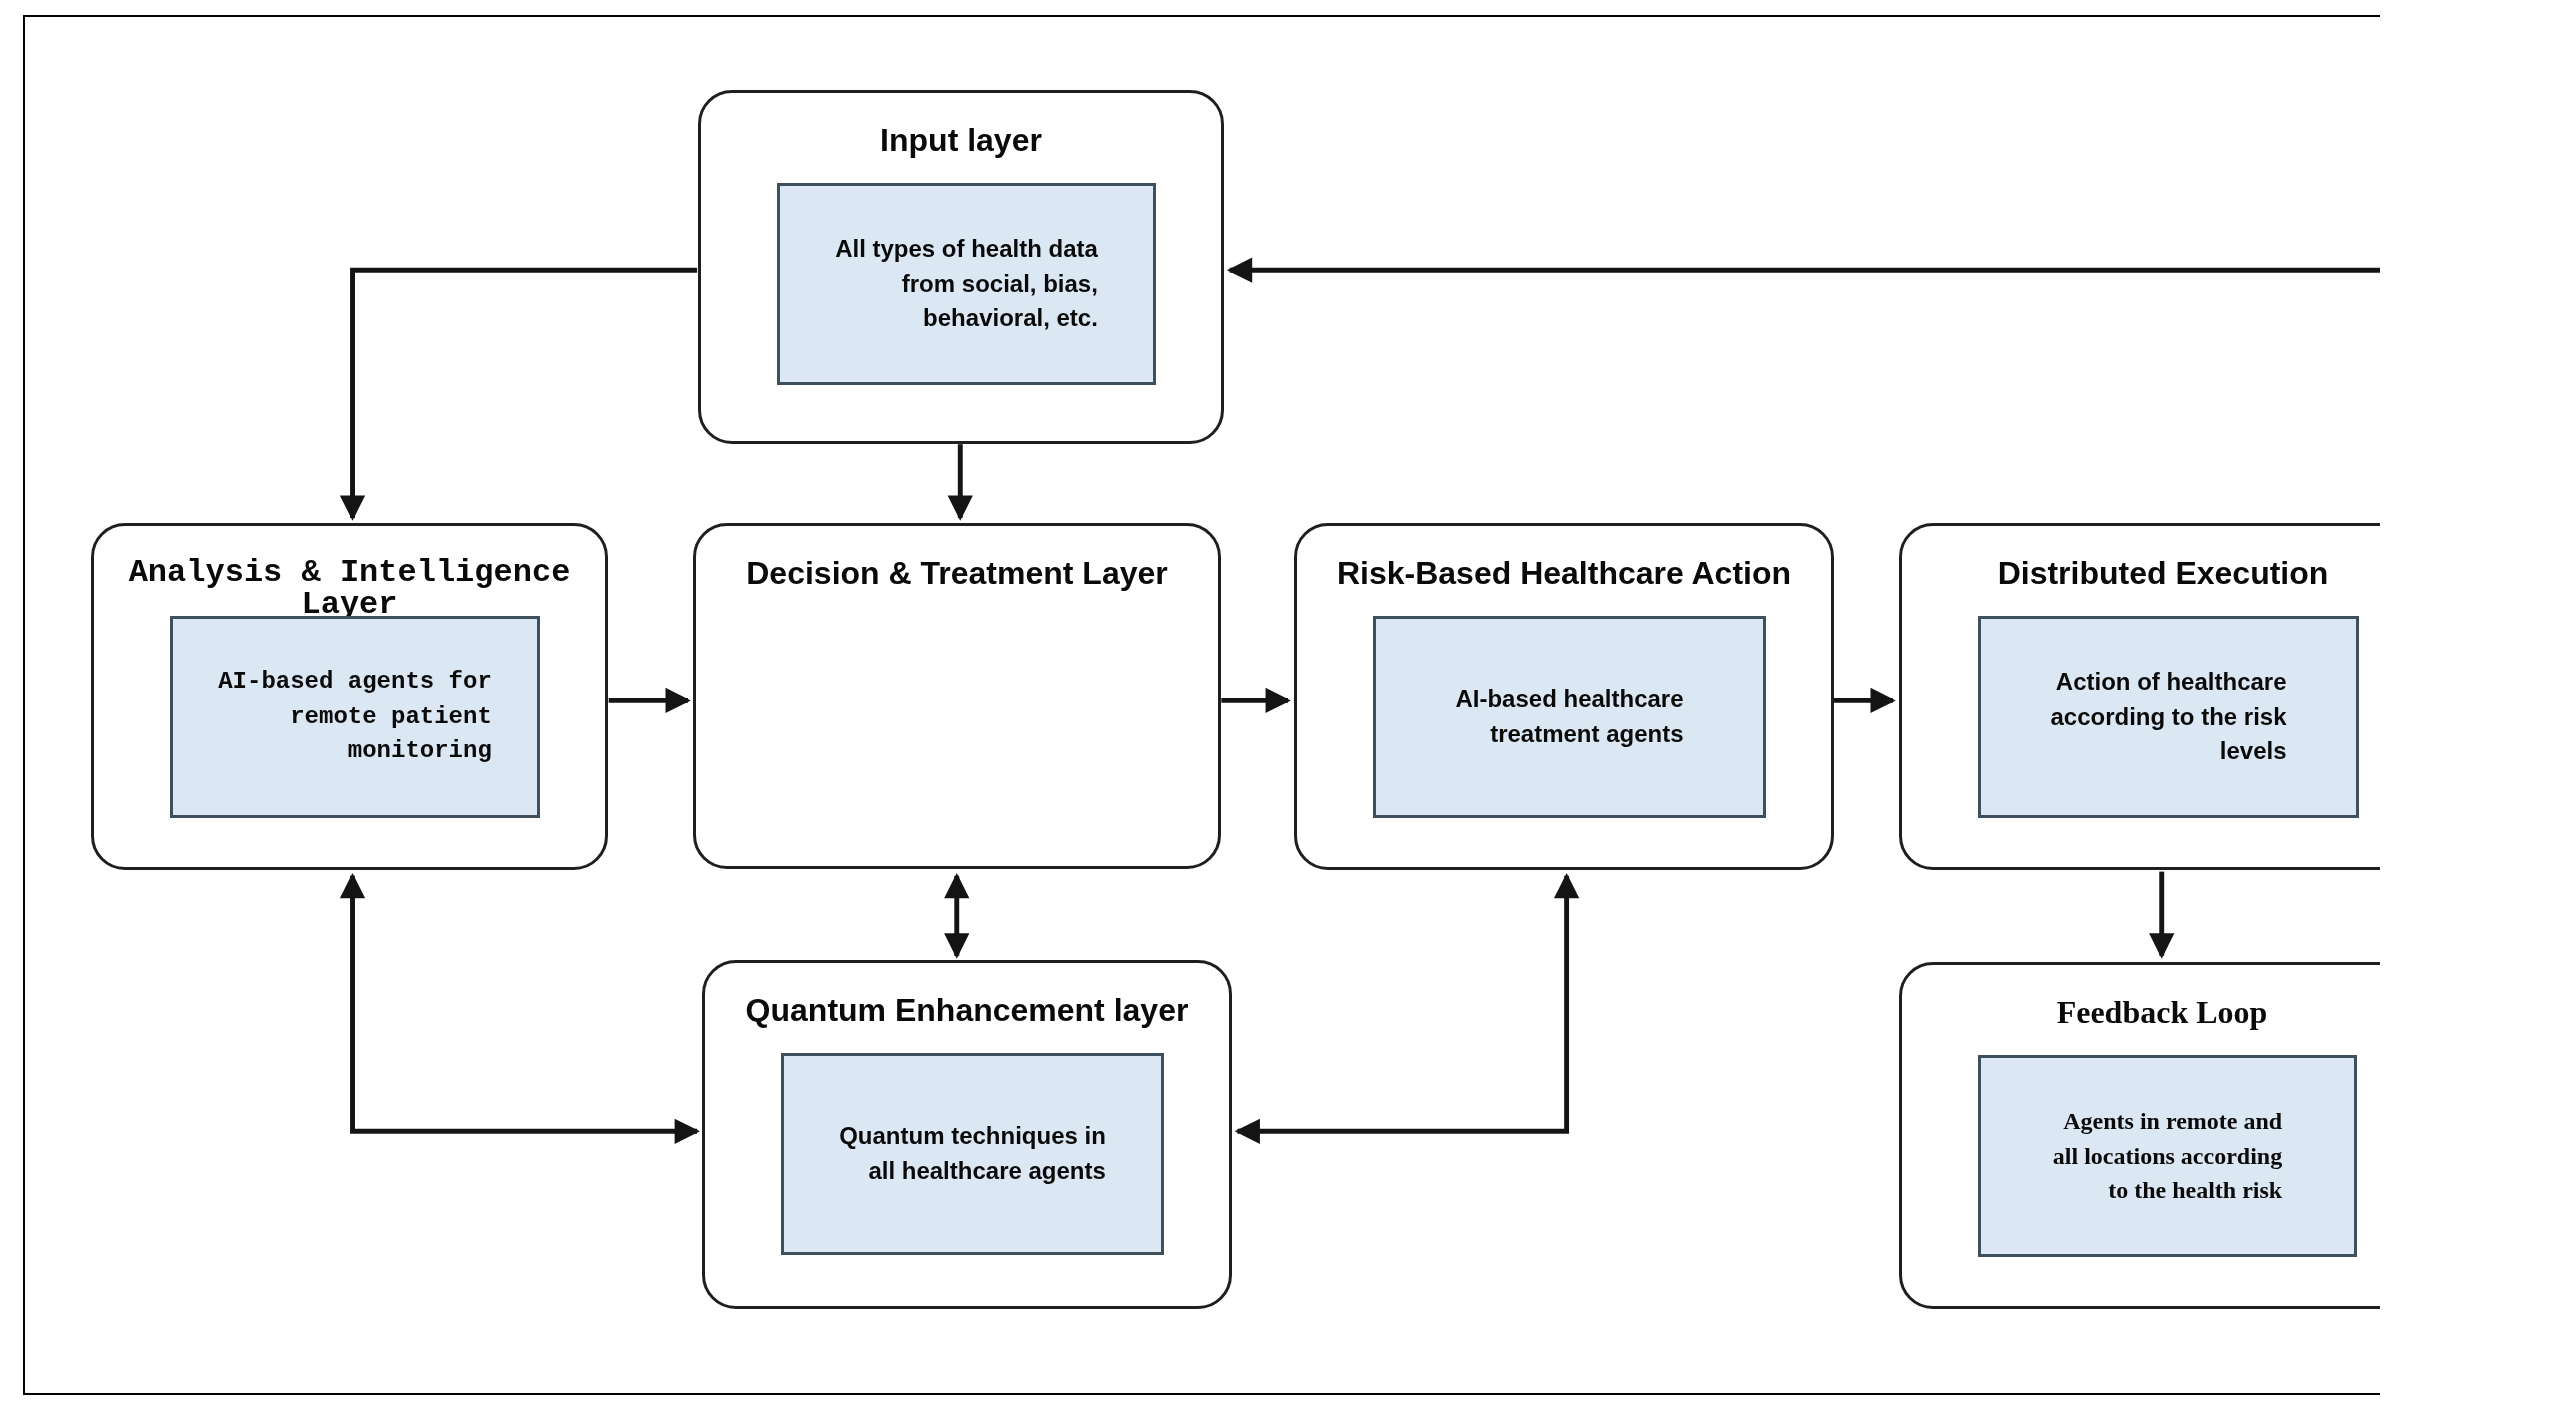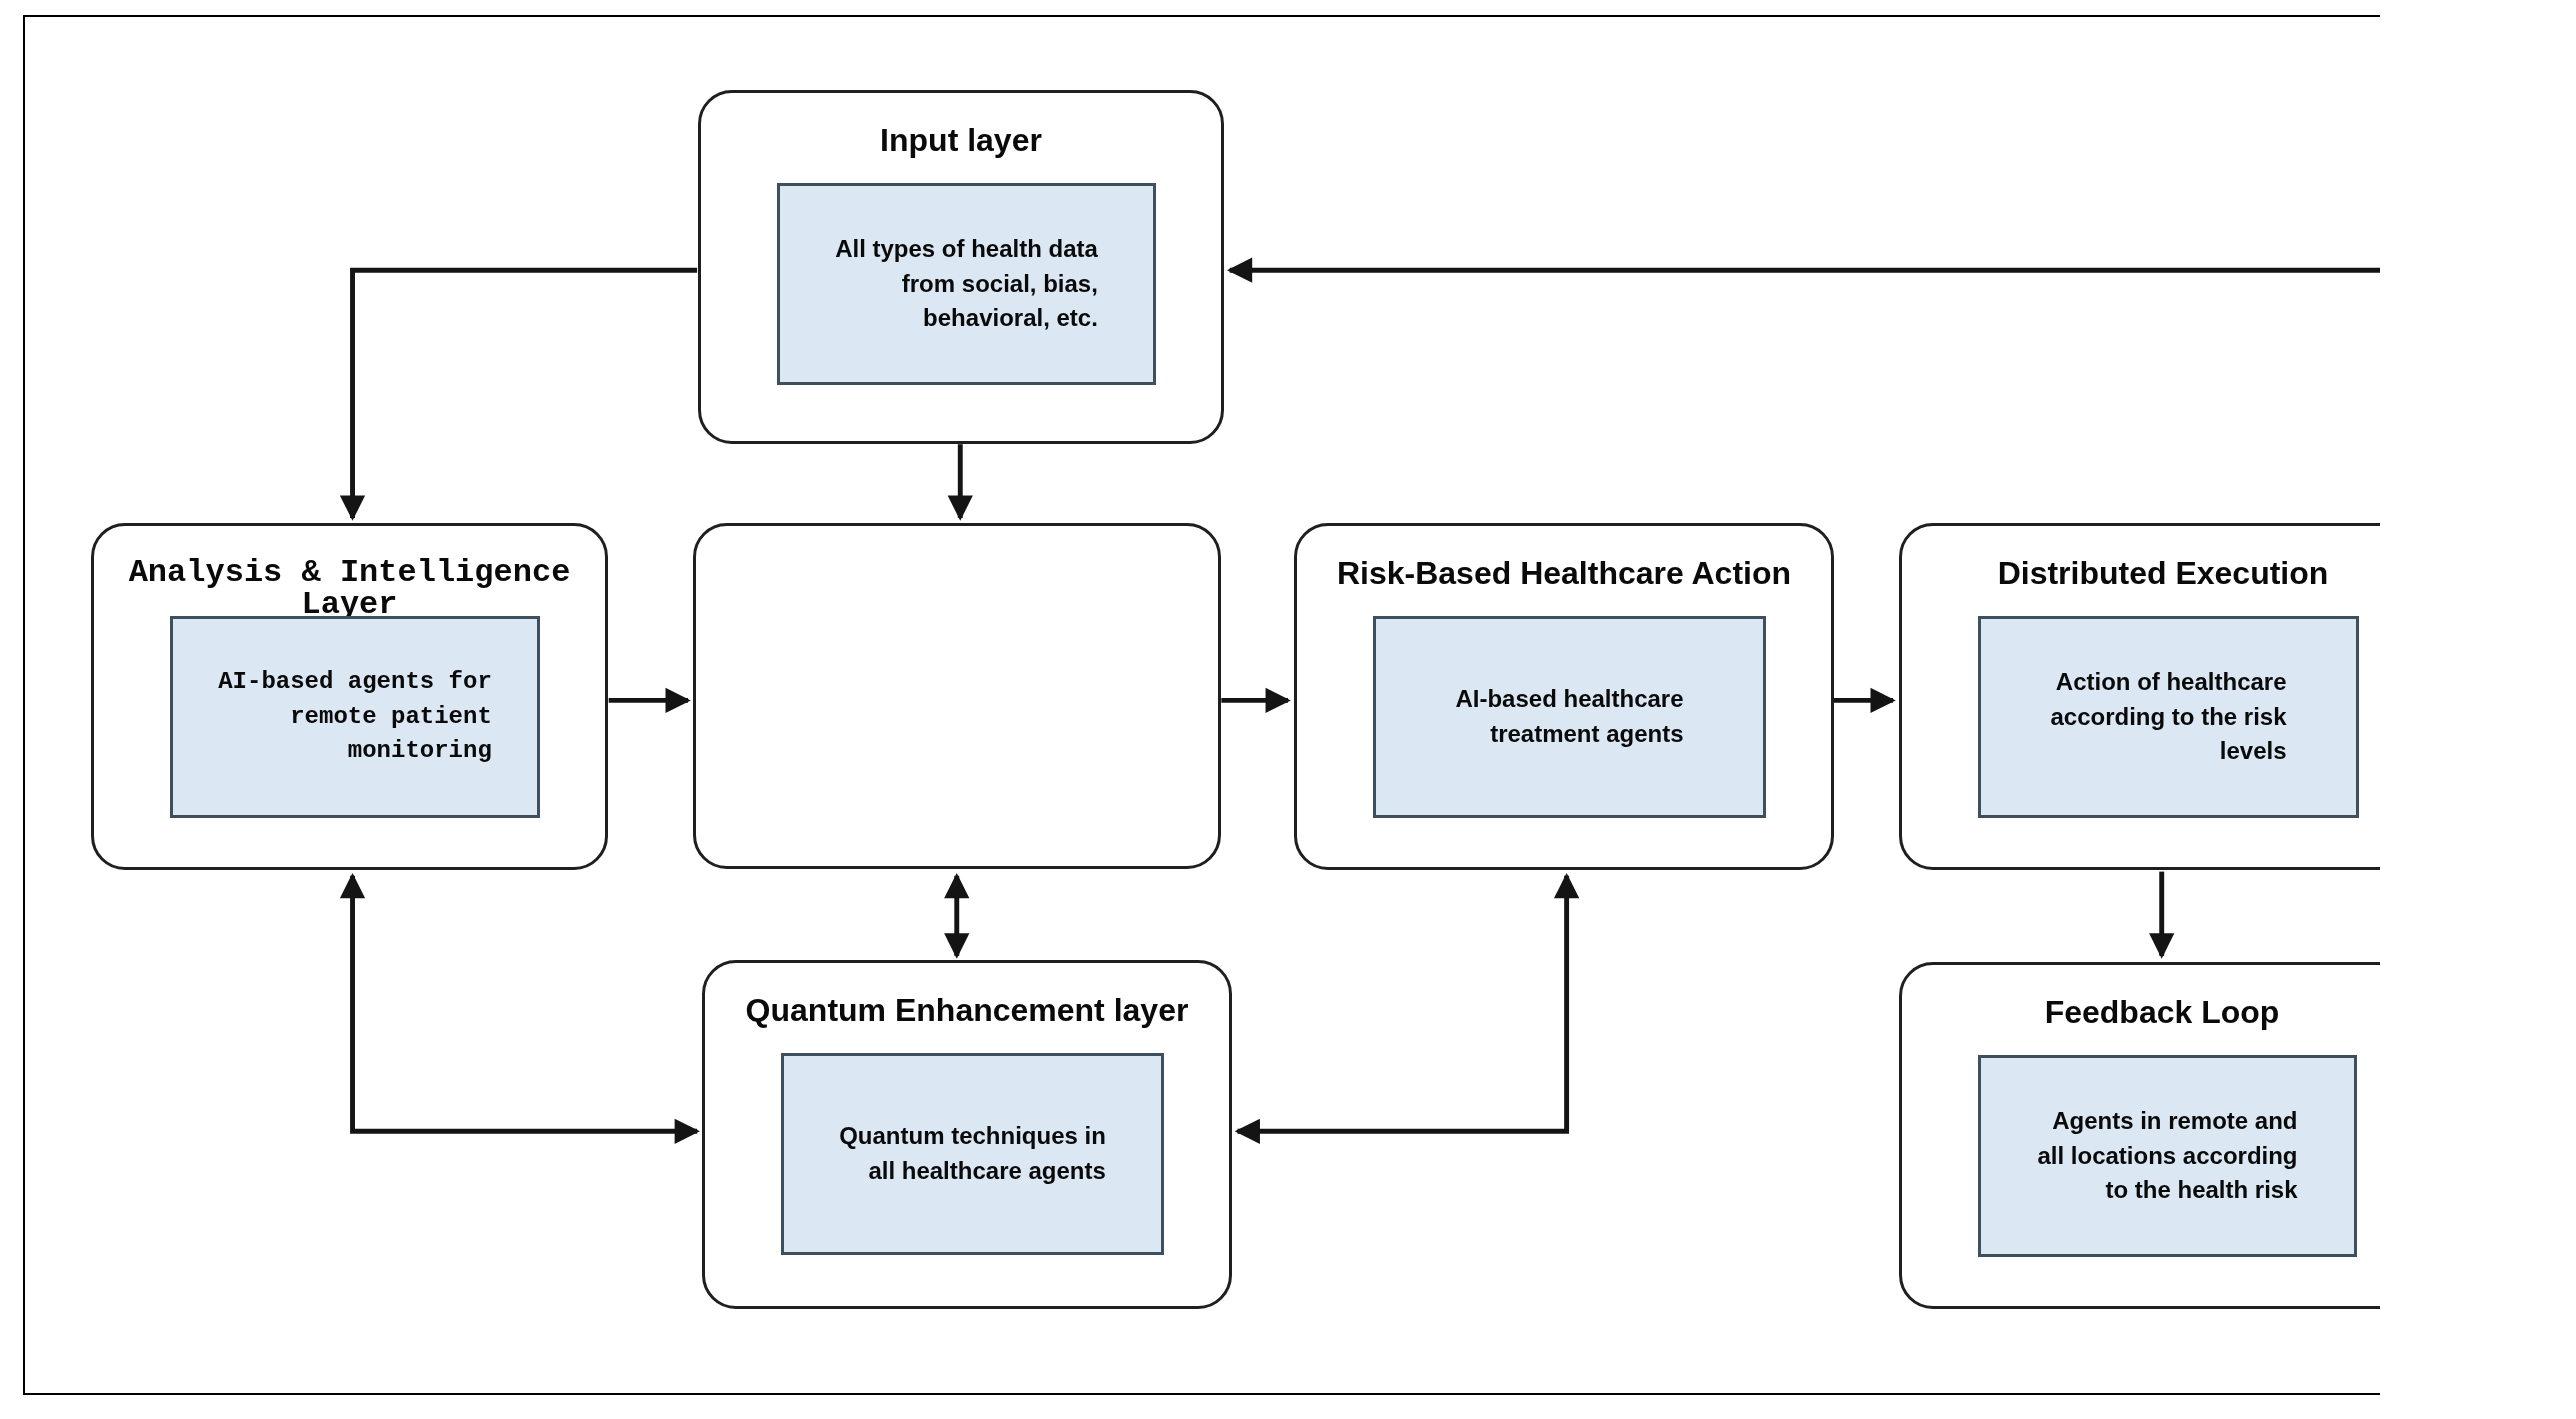--- a/index.html
+++ b/index.html
@@ -114,20 +114,21 @@
   </div>
 
   <div class="node" style="left:91px; top:523px; width:517px; height:347px;font-family:Liberation Mono, monospace;">
     <div class="node-title">Analysis &amp; Intelligence Layer</div>
     <div class="node-inner">AI-based agents for
 remote patient
 monitoring</div>
   </div>
 
   <div class="node" style="left:693px; top:523px; width:528px; height:346px;">
+    <div class="node-title">Decision &amp; Treatment Layer</div>
   </div>
 
   <div class="node" style="left:1294px; top:523px; width:540px; height:347px;">
     <div class="node-title">Risk-Based Healthcare Action</div>
     <div class="node-inner">AI-based healthcare
 treatment agents</div>
   </div>
 
   <div class="node" style="left:1899px; top:523px; width:528px; height:347px;">
     <div class="node-title">Distributed Execution</div>
@@ -135,21 +136,21 @@
 according to the risk
 levels</div>
   </div>
 
   <div class="node" style="left:702px; top:960px; width:530px; height:349px;">
     <div class="node-title">Quantum Enhancement layer</div>
     <div class="node-inner">Quantum techniques in
 all healthcare agents</div>
   </div>
 
-  <div class="node" style="left:1899px; top:962px; width:526px; height:347px;">
+  <div class="node" style="left:1899px; top:962px; width:526px; height:347px;font-family:Liberation Serif, serif;">
     <div class="node-title">Feedback Loop</div>
     <div class="node-inner">Agents in remote and
 all locations according
 to the health risk</div>
   </div>
 
 </div>
 
 
 </body></html>

